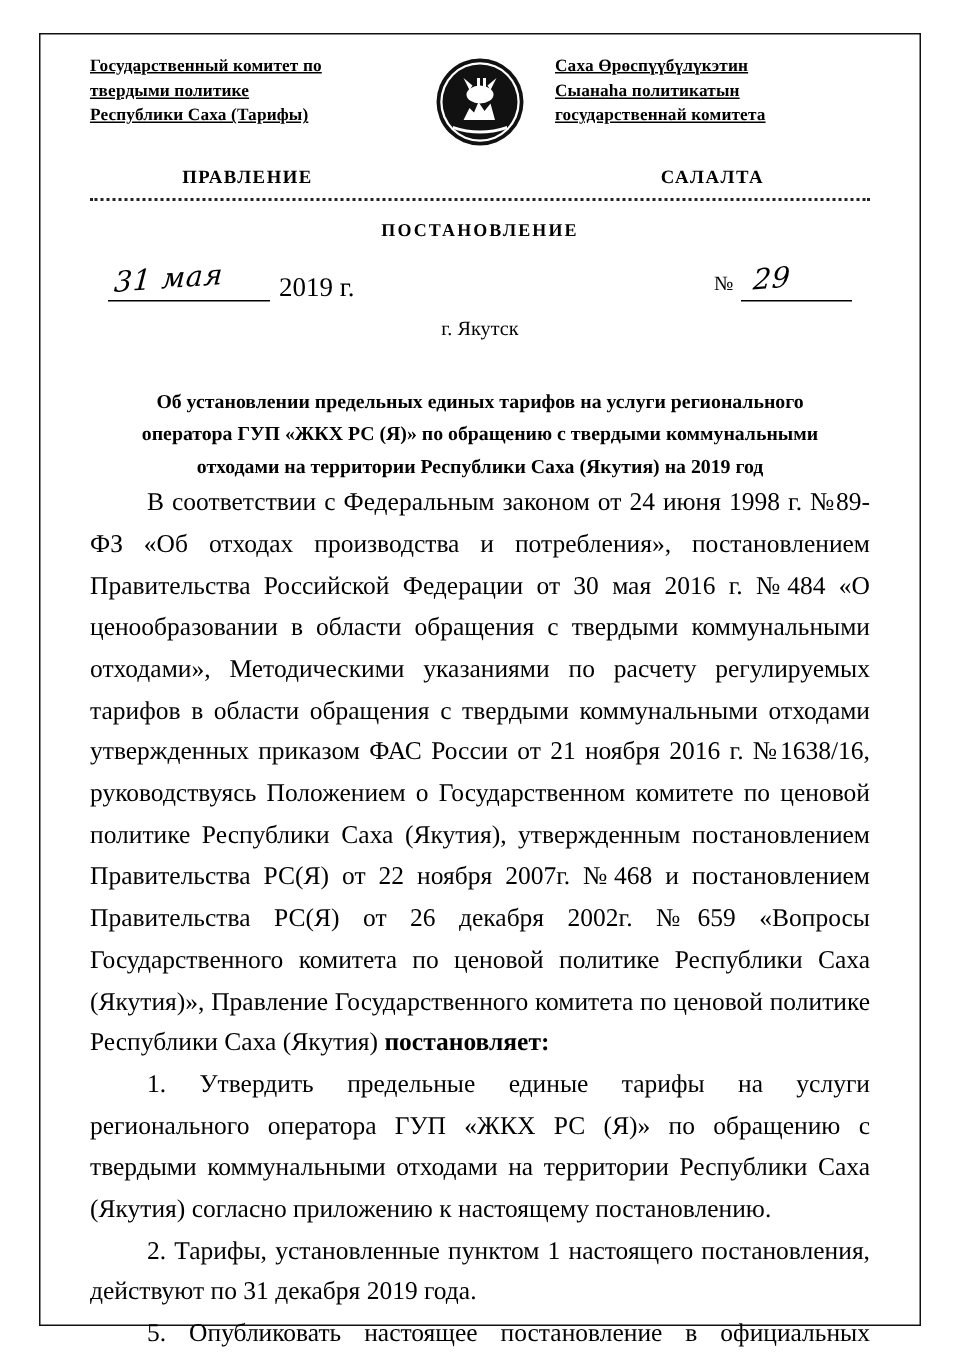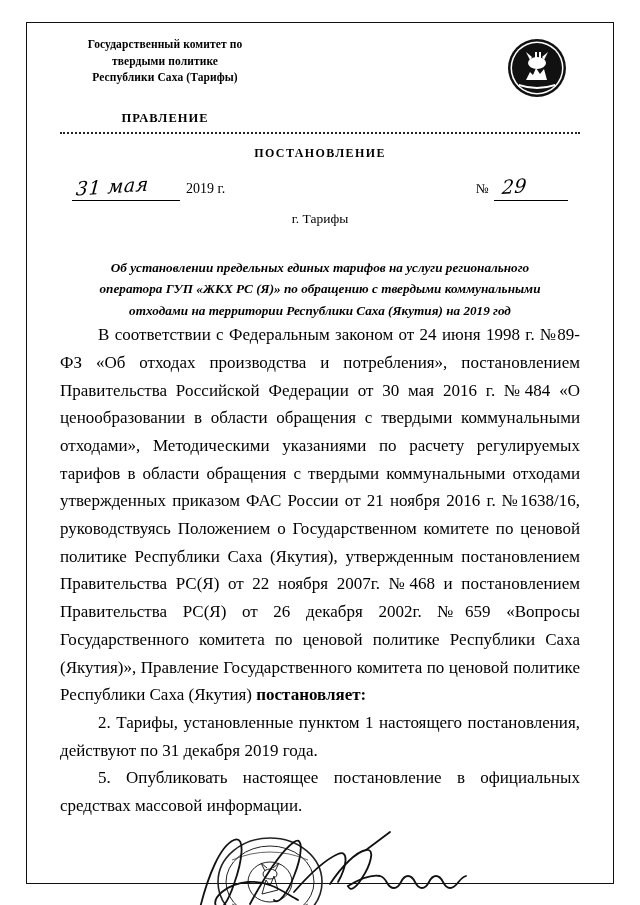--- a/index.html
+++ b/index.html
@@ -42,25 +42,25 @@
   .header {
     display: flex;
     flex-direction: row;
     align-items: flex-start;
     justify-content: space-between;
     width: 520px;
     margin-top: 6px;
   }
   .header-col {
     width: 210px;
-    text-align: center;
     font-weight: bold;
     font-size: 11.5px;
     line-height: 1.45;
     letter-spacing: 0.1px;
+    text-decoration: underline;
   }
   .emblem-wrap {
     width: 86px;
     display: flex;
     justify-content: center;
     align-items: flex-start;
     padding-top: 2px;
   }
   .emblem {
     width: 62px;
@@ -122,21 +122,21 @@
     position: absolute;
     left: 12px;
     top: 25px;
     width: 108px;
     border-bottom: 1.4px solid #000;
   }
   .date-year {
     position: absolute;
     left: 126px;
     top: 6px;
-    font-size: 14px;
+    font-size: 18px;
   }
   .num-label {
     position: absolute;
     left: 416px;
     top: 6px;
     font-size: 13.5px;
   }
   .num-hand {
     position: absolute;
     left: 442px;
@@ -156,21 +156,20 @@
   }
 
   
   .title {
     margin-top: 30px;
     text-align: center;
     font-weight: bold;
     font-size: 13.2px;
     line-height: 1.62;
     padding: 0 18px;
-    font-style: italic;
   }
 
   
   .body {
     font-size: 17px;
     line-height: 1.63;
     text-align: justify;
   }
   .body p {
     margin: 0;
@@ -239,46 +238,53 @@
             <ellipse cx="31" cy="25" rx="9" ry="6"></ellipse>
             <path d="M24 22 L20 14 L26 19 Z"></path>
             <path d="M38 22 L42 14 L36 19 Z"></path>
             <rect x="29" y="14" width="2" height="8"></rect>
             <rect x="33" y="14" width="2" height="8"></rect>
             <path d="M13 46 Q31 52 49 46 L49 48 Q31 54 13 48 Z"></path>
           </g>
         </svg>
       </div>
 
+      <div class="header-col">
+        <div>Саха Өрөспүүбүлүкэтин</div>
+        <div>Сыанаһа политикатын</div>
+        <div>государственнай комитета</div>
+      </div>
     </div>
 
     <div class="sub-row">
       <div class="sub-col">ПРАВЛЕНИЕ</div>
       <div class="sub-spacer"></div>
+      <div class="sub-col">САЛАЛТА</div>
     </div>
 
     <div class="dashline"></div>
 
     <div class="doctype">ПОСТАНОВЛЕНИЕ</div>
 
     <div class="datenum">
       <span class="hand date-hand">31 мая</span>
       <span class="date-underline"></span>
       <span class="date-year">2019 г.</span>
       <span class="num-label">№</span>
       <span class="hand num-hand">29</span>
       <span class="num-underline"></span>
     </div>
 
-    <div class="city">г. Тарифы</div>
+    <div class="city">г. Якутск</div>
 
     <div class="title">Об установлении предельных единых тарифов на услуги регионального оператора ГУП «ЖКХ РС (Я)» по обращению с твердыми коммунальными отходами на территории Республики Саха (Якутия) на 2019 год</div>
 
     <div class="body">
       <p><span>В соответствии с Федеральным законом от 24 июня 1998 г. №89-ФЗ «Об отходах производства и потребления», постановлением Правительства Российской Федерации от 30 мая 2016 г. №484 «О ценообразовании в области обращения с твердыми коммунальными отходами», Методическими указаниями по расчету регулируемых тарифов в области обращения с твердыми коммунальными отходами утвержденных приказом ФАС России от 21 ноября 2016 г. №1638/16, руководствуясь Положением о Государственном комитете по ценовой политике Республики Саха (Якутия), утвержденным постановлением Правительства РС(Я) от 22 ноября 2007г. №468 и постановлением Правительства РС(Я) от 26 декабря 2002г. №659 «Вопросы Государственного комитета по ценовой политике Республики Саха (Якутия)», Правление Государственного комитета по ценовой политике Республики Саха (Якутия) </span><span class="bold">постановляет:</span></p>
+      <p>1. Утвердить предельные единые тарифы на услуги регионального оператора ГУП «ЖКХ РС (Я)» по обращению с твердыми коммунальными отходами на территории Республики Саха (Якутия) согласно приложению к настоящему постановлению.</p>
       <p>2. Тарифы, установленные пунктом 1 настоящего постановления, действуют по 31 декабря 2019 года.</p>
       <p>5. Опубликовать настоящее постановление в официальных средствах массовой информации.</p>
     </div>
 
     <div class="sign-area">
 
       <svg class="stamp-svg" viewBox="0 0 120 104">
         <ellipse cx="60" cy="52" rx="52" ry="44" fill="none" stroke="#222" stroke-width="1.6"></ellipse>
         <ellipse cx="60" cy="52" rx="44" ry="36" fill="none" stroke="#222" stroke-width="1"></ellipse>
         <ellipse cx="60" cy="52" rx="22" ry="20" fill="none" stroke="#222" stroke-width="1"></ellipse>

